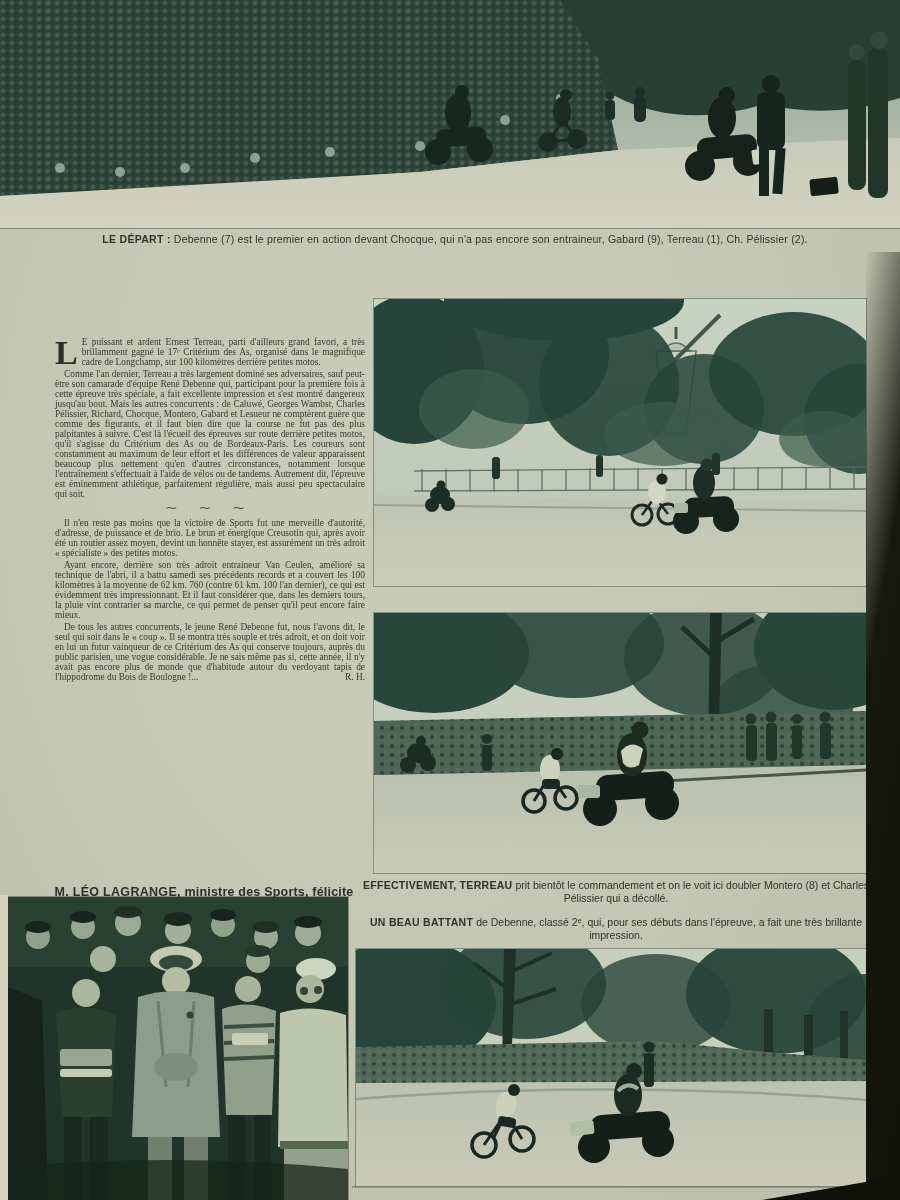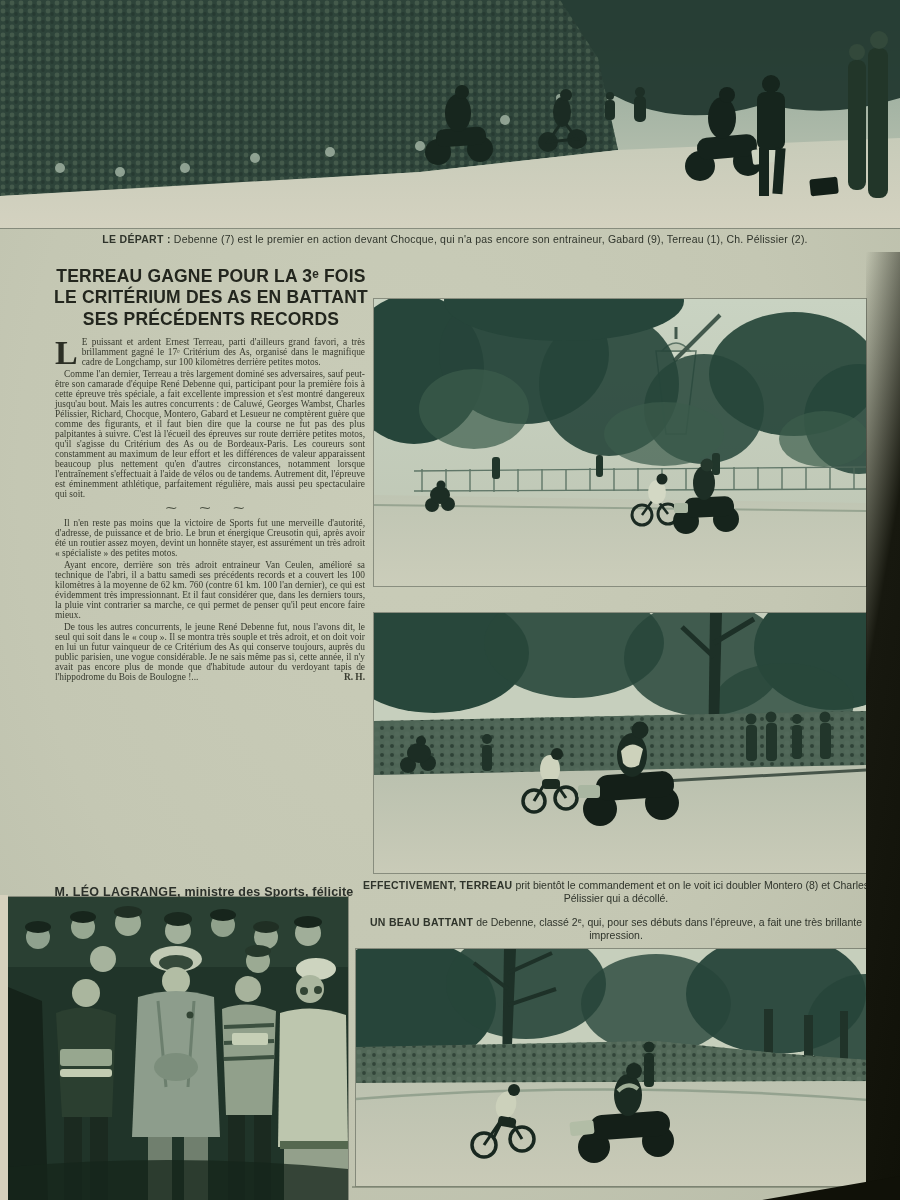--- a/index.html
+++ b/index.html
@@ -25,21 +25,21 @@
 
   
   .article{position:absolute;left:55px;top:337px;width:310px;color:#383b2f;
     font-family:"Liberation Serif","DejaVu Serif",serif;font-size:9.4px;line-height:10px;
     text-align:justify;}
   .article p{margin:0 0 2px 0;text-indent:9px;}
   .article p.first{text-indent:0;}
   .dropcap{float:left;font-size:34px;line-height:28px;padding:2px 4px 0 0;font-weight:bold;color:#2c2f25;}
   .ornament{text-align:center;text-indent:0 !important;color:#4a5042;font-size:11px;
     letter-spacing:10px;margin:4px 0 5px 0 !important;}
-  .sig{float:right;font-weight:bold;}
+  .sig{float:right;font-weight:normal;}
 
   
   .edge-right{position:absolute;left:866px;top:252px;width:34px;height:948px;
     background:linear-gradient(100deg, rgba(19,20,16,0) 0%, #17180f 38%, #101108 100%);}
   .edge-corner{position:absolute;left:762px;top:1176px;width:138px;height:24px;background:#101108;
     clip-path:polygon(0 100%,100% 0,100% 100%);}
   .crease{position:absolute;left:352px;top:1186px;width:520px;height:2px;background:#79816f;opacity:.65;}
   .edge-left{position:absolute;left:0;top:895px;width:8px;height:305px;background:#d6d1bd;}
 </style>
 </head>
@@ -123,25 +123,20 @@
           <rect x="605" y="100" width="10" height="20" rx="4"></rect>
       </g>
       <rect x="810" y="178" width="28" height="17" rx="3" fill="#131f18" transform="rotate(-6 824 186)"></rect>
     </svg>
   </div>
 
   <div class="cap cap-top">
     <b>LE DÉPART :</b><span> Debenne (7) est le premier en action devant Chocque, qui n'a pas encore son entraineur, Gabard (9), Terreau (1), Ch. Pélissier (2).</span>
   </div>
 
-  <div class="headline">
-    <div>TERREAU GAGNE POUR LA 3ᵉ FOIS</div>
-    <div>LE CRITÉRIUM DES AS EN BATTANT</div>
-    <div>SES PRÉCÉDENTS RECORDS</div>
-  </div>
 
   <div class="article">
     <p class="first"><span class="dropcap">L</span><span>E puissant et ardent Ernest Terreau, parti d'ailleurs grand favori, a très brillamment gagné le 17ᵉ Critérium des As, organisé dans le magnifique cadre de Longchamp, sur 100 kilomètres derrière petites motos.</span></p>
     <p>Comme l'an dernier, Terreau a très largement dominé ses adversaires, sauf peut-être son camarade d'équipe René Debenne qui, participant pour la première fois à cette épreuve très spéciale, a fait excellente impression et s'est montré dangereux jusqu'au bout. Mais les autres concurrents : de Caluwé, Georges Wambst, Charles Pélissier, Richard, Chocque, Montero, Gabard et Lesueur ne comptèrent guère que comme des figurants, et il faut bien dire que la course ne fut pas des plus palpitantes à suivre. C'est là l'écueil des épreuves sur route derrière petites motos, qu'il s'agisse du Critérium des As ou de Bordeaux-Paris. Les coureurs sont constamment au maximum de leur effort et les différences de valeur apparaissent beaucoup plus nettement qu'en d'autres circonstances, notamment lorsque l'entraînement s'effectuait à l'aide de vélos ou de tandems. Autrement dit, l'épreuve est éminemment athlétique, parfaitement régulière, mais aussi peu spectaculaire qui soit.</p>
     <p class="ornament">⁓ ⁓ ⁓</p>
     <p>Il n'en reste pas moins que la victoire de Sports fut une merveille d'autorité, d'adresse, de puissance et de brio. Le brun et énergique Creusotin qui, après avoir été un routier assez moyen, devint un honnête stayer, est assurément un très adroit « spécialiste » des petites motos.</p>
     <p>Ayant encore, derrière son très adroit entraineur Van Ceulen, amélioré sa technique de l'abri, il a battu samedi ses précédents records et a couvert les 100 kilomètres à la moyenne de 62 km. 760 (contre 61 km. 100 l'an dernier), ce qui est évidemment très impressionnant. Et il faut considérer que, dans les derniers tours, la pluie vint contrarier sa marche, ce qui permet de penser qu'il peut encore faire mieux.</p>
     <p><span>De tous les autres concurrents, le jeune René Debenne fut, nous l'avons dit, le seul qui soit dans le « coup ». Il se montra très souple et très adroit, et on doit voir en lui un futur vainqueur de ce Critérium des As qui conserve toujours, auprès du public parisien, une vogue considérable. Je ne sais même pas si, cette année, il n'y avait pas encore plus de monde que d'habitude autour du verdoyant tapis de l'hippodrome du Bois de Boulogne !...</span><span class="sig">R. H.</span></p>
   </div>
 

